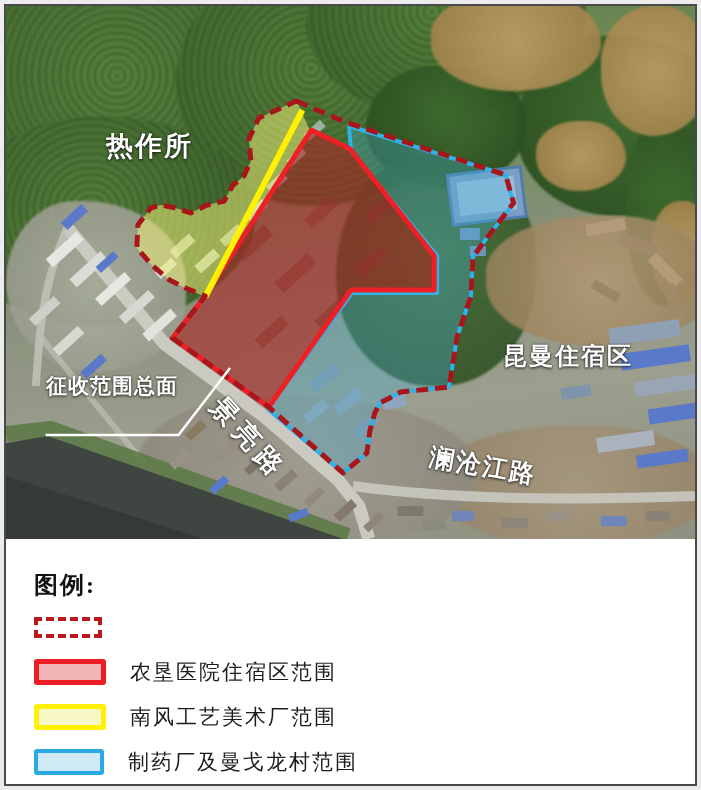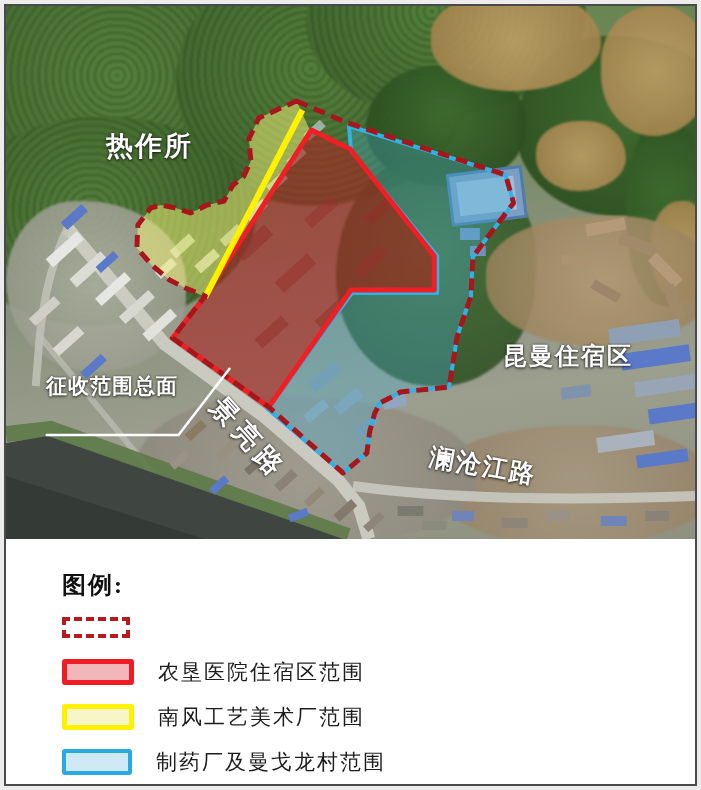--- a/index.html
+++ b/index.html
@@ -52,21 +52,21 @@
   .lbl-jingliang{left:220px;top:386px;font-size:27px;transform:rotate(48deg);transform-origin:left top;letter-spacing:6px;}
   .lbl-lancang{left:426px;top:437px;font-size:25px;transform:rotate(10deg);transform-origin:left top;}
   .callout{
     position:absolute;left:40px;top:366px;color:#fff;font-size:21px;font-weight:bold;
     letter-spacing:1px;line-height:1.35;
     text-shadow:0 1px 3px rgba(0,0,0,.7),0 0 2px rgba(0,0,0,.5);
   }
   
   .legend{
     position:relative;width:689px;height:245px;background:#ffffff;
-    box-sizing:border-box;padding:30px 0 0 56px;
+    box-sizing:border-box;padding:30px 0 0 28px;
     font-family:"Liberation Serif",serif;
   }
   .legend-title{font-size:24px;font-weight:bold;color:#111;letter-spacing:2px;margin:0 0 12px 0;}
   .lrow{display:flex;align-items:center;height:28px;margin-bottom:17px;}
   .swatch{width:62px;height:16px;margin-right:24px;flex:0 0 auto;}
   .sw-dash{border:4px dashed #b8191f;background:#ffffff;height:13px;width:60px;}
   .sw-red{border:5px solid #ee1c25;background:#f2b6b9;border-radius:3px;}
   .sw-yellow{border:5px solid #fff100;background:#f6f6c6;border-radius:3px;}
   .sw-blue{border:4px solid #29aae2;background:#cfe9f6;border-radius:3px;height:18px;}
   .llabel{font-size:21px;color:#1c1c1c;letter-spacing:2px;}

